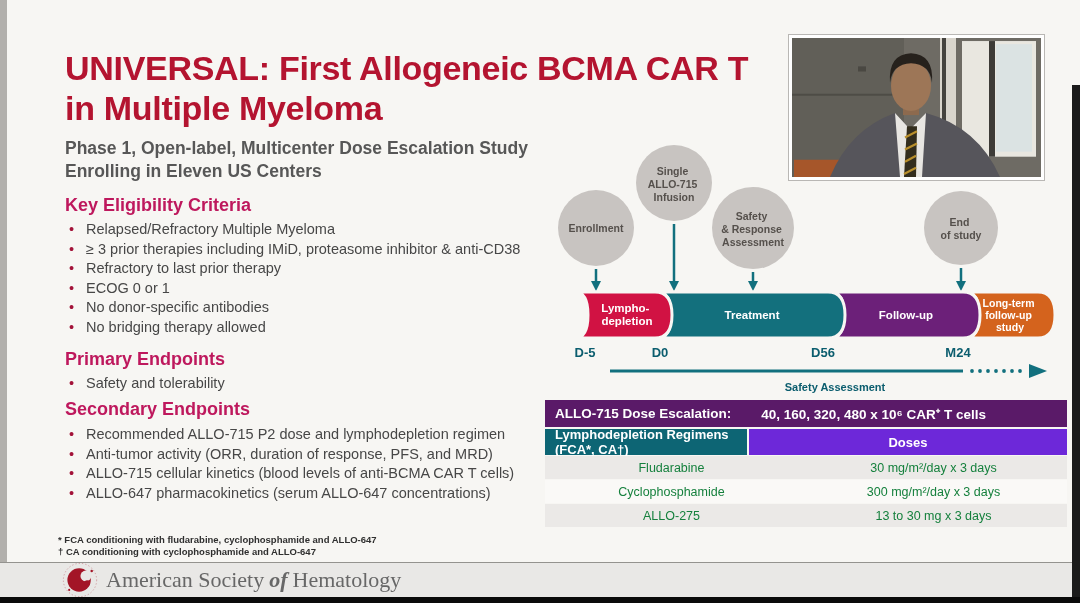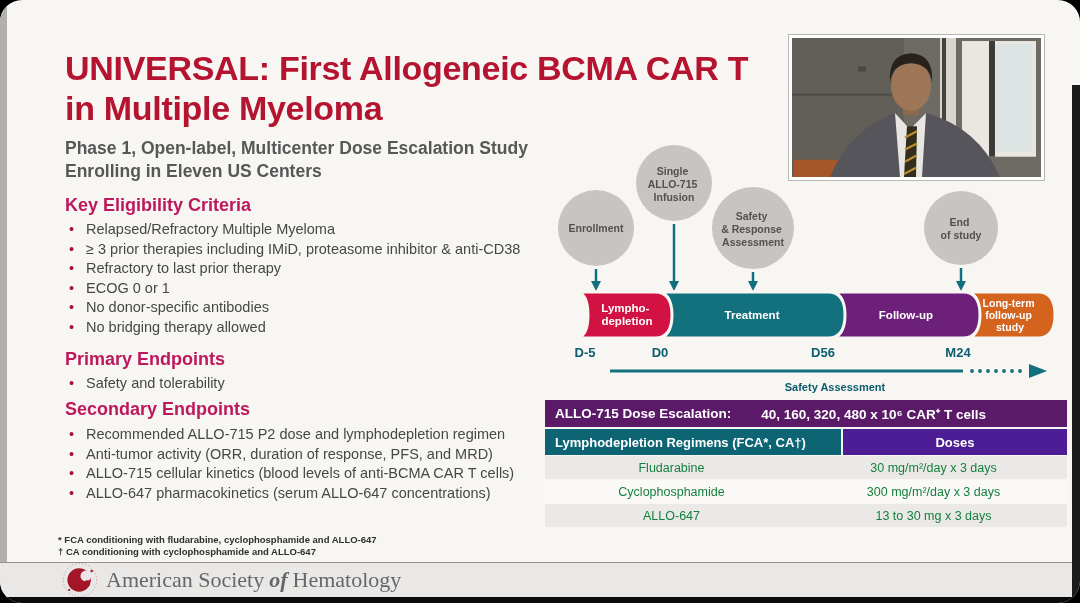--- a/index.html
+++ b/index.html
@@ -1,17 +1,17 @@
 <!DOCTYPE html>
 <html><head>
 <meta charset="utf-8">
 <style>
   html,body{margin:0;padding:0;background:#000;}
   .stage{position:relative;width:1080px;height:603px;overflow:hidden;background:#f7f6f3;
-         font-family:"Liberation Sans",sans-serif;border-radius:22px;}
+         font-family:"Liberation Sans",sans-serif;}
   .edge-left{position:absolute;left:0;top:0;width:7px;height:562px;background:#b2b0ac;}
   .edge-right{position:absolute;right:0;top:85px;width:8px;height:518px;background:#1b1b1b;}
   .edge-bottom{position:absolute;left:0;bottom:0;width:100%;height:6px;background:#0a0a0a;}
 
   .title{position:absolute;left:65px;top:48px;width:740px;font-size:34px;font-weight:bold;
          color:#b41430;line-height:40px;letter-spacing:-.3px;}
   .subtitle{position:absolute;left:65px;top:137px;width:560px;font-size:17.5px;font-weight:bold;
             color:#575757;line-height:23px;}
 
   .sec-head{position:absolute;font-size:18px;font-weight:bold;color:#be185d;}
@@ -37,23 +37,23 @@
          border:1px solid #b9b7b4;box-sizing:border-box;padding:3px;}
   .video svg{display:block;width:100%;height:100%;}
 
   .diagram{position:absolute;left:550px;top:135px;width:520px;height:265px;}
 
   .dtable{position:absolute;left:545px;top:400px;width:522px;font-size:13px;}
   .t-esc{background:#5a1a68;color:#fff;font-weight:bold;font-size:13.5px;height:27px;
          display:flex;align-items:center;padding-left:10px;box-sizing:border-box;}
   .t-esc .lbl{margin-right:30px;}
   .t-head{display:flex;height:26px;margin-top:2px;font-weight:bold;color:#fff;}
-  .t-head .c1{width:296px;background:#0d6574;display:flex;align-items:center;padding-left:10px;
+  .t-head .c1{width:202px;background:#0d6574;display:flex;align-items:center;padding-left:10px;
               box-sizing:border-box;margin-right:2px;}
-  .t-head .c2{flex:1;background:#4c1d95;display:flex;align-items:center;justify-content:center;}
+  .t-head .c2{flex:1;background:#6d28d9;display:flex;align-items:center;justify-content:center;}
   .t-body .trow{display:flex;height:23px;margin-top:1px;font-size:12.5px;color:#15803d;}
   .t-body .trow .c1{width:253px;display:flex;align-items:center;justify-content:center;
                     margin-right:2px;background:inherit;}
   .t-body .trow .c2{flex:1;display:flex;align-items:center;justify-content:center;background:inherit;}
   .t-body div.trow:nth-of-type(odd){background:#ebe9e7;}
   .t-body div.trow:nth-of-type(even){background:#faf9f7;}
   .t-body .trow .c1,.t-body .trow .c2{background:inherit;}
 </style>
 </head>
 <body>
@@ -222,21 +222,21 @@
           <div class="c1">Fludarabine</div>
           <div class="c2">30 mg/m²/day x 3 days</div>
         </div>
 
         <div class="trow">
           <div class="c1">Cyclophosphamide</div>
           <div class="c2">300 mg/m²/day x 3 days</div>
         </div>
 
         <div class="trow">
-          <div class="c1">ALLO-647</div>
+          <div class="c1">ALLO-275</div>
           <div class="c2">13 to 30 mg x 3 days</div>
         </div>
       </div>
   </div>
 
   <ul class="footnotes">
 
   <li>* FCA conditioning with fludarabine, cyclophosphamide and ALLO-647</li>
       <li>† CA conditioning with cyclophosphamide and ALLO-647</li>
     </ul>

